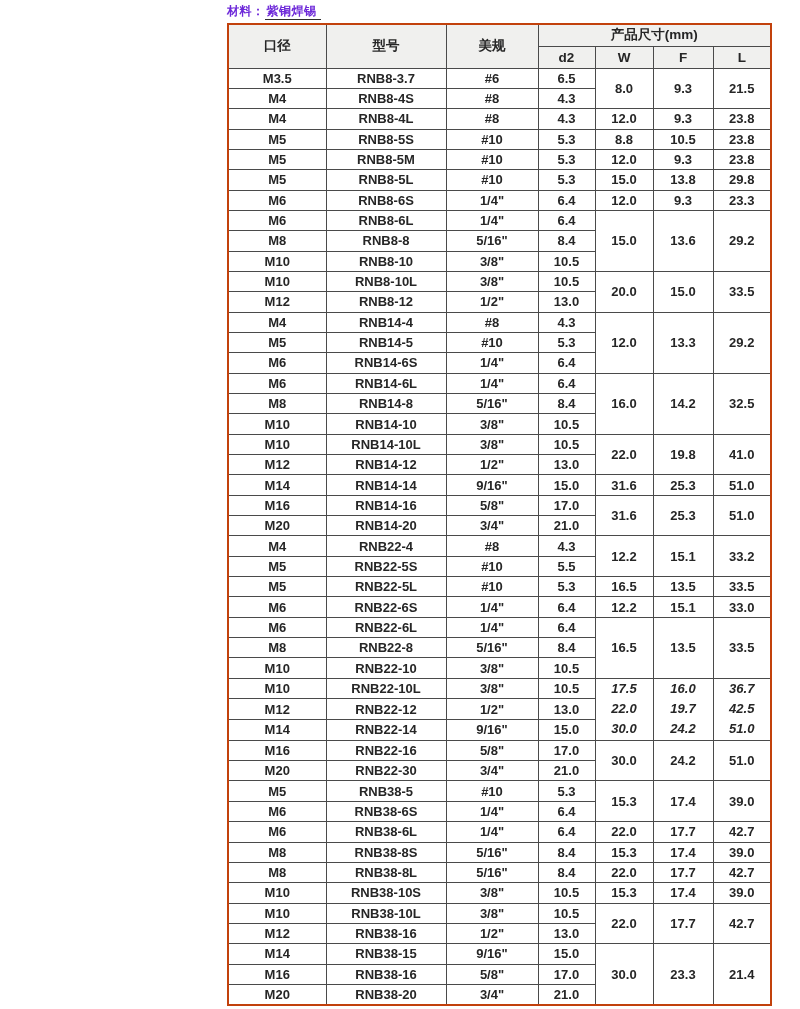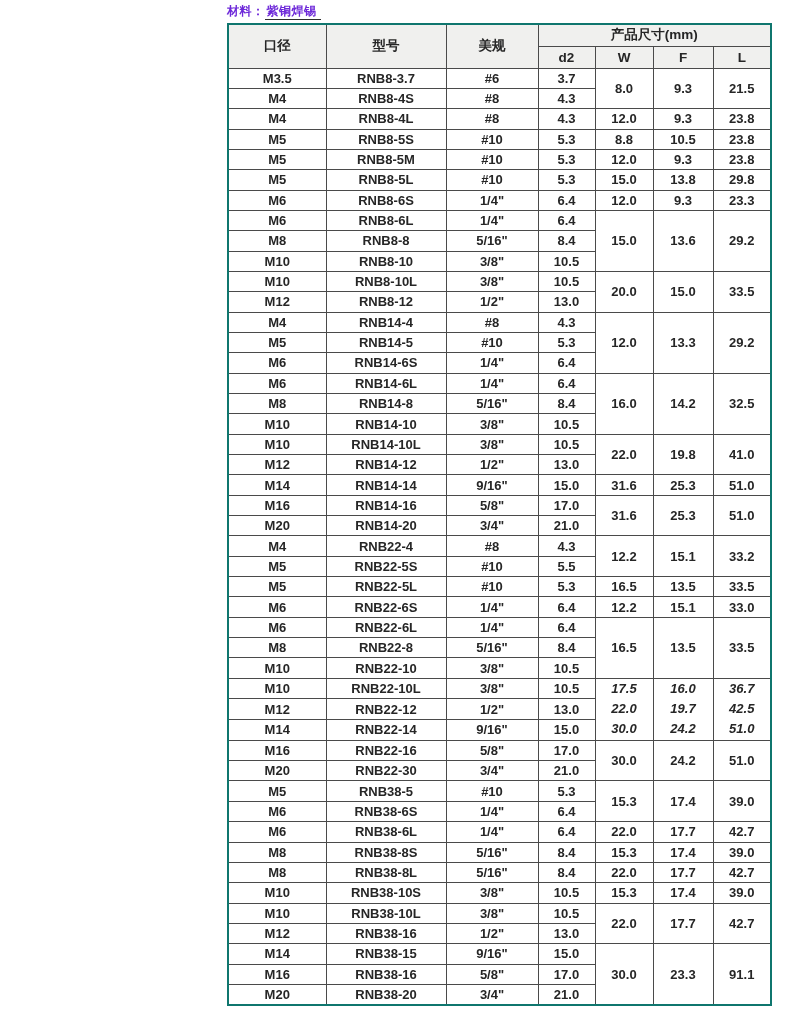--- a/index.html
+++ b/index.html
@@ -21,21 +21,21 @@
   .title .underlined {
     border-bottom: 1.5px solid #2e2e2e;
     padding: 0 4px 1px 2px;
   }
   table.spec {
     position: absolute;
     left: 227px; top: 23px;
     width: 543px;
     border-collapse: collapse;
     table-layout: fixed;
-    border: 2px solid #0f766e;
+    border: 2px solid #c2410c;
   }
   table.spec th, table.spec td {
     border: 1px solid #4a4a4a;
     text-align: center;
     vertical-align: middle;
     padding: 0;
     font-size: 13px;
     font-weight: bold;
     color: #262626;
     overflow: hidden;
@@ -83,21 +83,21 @@
       <th>W</th>
       <th>F</th>
       <th>L</th>
     </tr>
   </thead>
   <tbody id="spec-body">
       <tr class="data-row">
         <td>M3.5</td>
         <td>RNB8-3.7</td>
         <td>#6</td>
-        <td>3.7</td>
+        <td>6.5</td>
         <td rowspan="2">8.0</td>
         <td rowspan="2">9.3</td>
         <td rowspan="2">21.5</td>
       </tr>
       <tr class="data-row">
         <td>M4</td>
         <td>RNB8-4S</td>
         <td>#8</td>
         <td>4.3</td>
       </tr>
@@ -431,21 +431,21 @@
         <td>1/2"</td>
         <td>13.0</td>
       </tr>
       <tr class="data-row">
         <td>M14</td>
         <td>RNB38-15</td>
         <td>9/16"</td>
         <td>15.0</td>
         <td rowspan="3">30.0</td>
         <td rowspan="3">23.3</td>
-        <td rowspan="3">91.1</td>
+        <td rowspan="3">21.4</td>
       </tr>
       <tr class="data-row">
         <td>M16</td>
         <td>RNB38-16</td>
         <td>5/8"</td>
         <td>17.0</td>
       </tr>
       <tr class="data-row">
         <td>M20</td>
         <td>RNB38-20</td>

